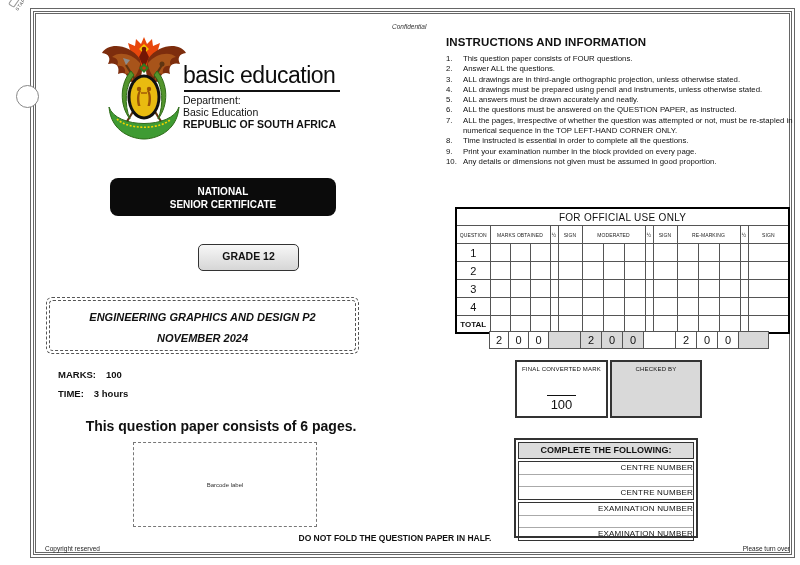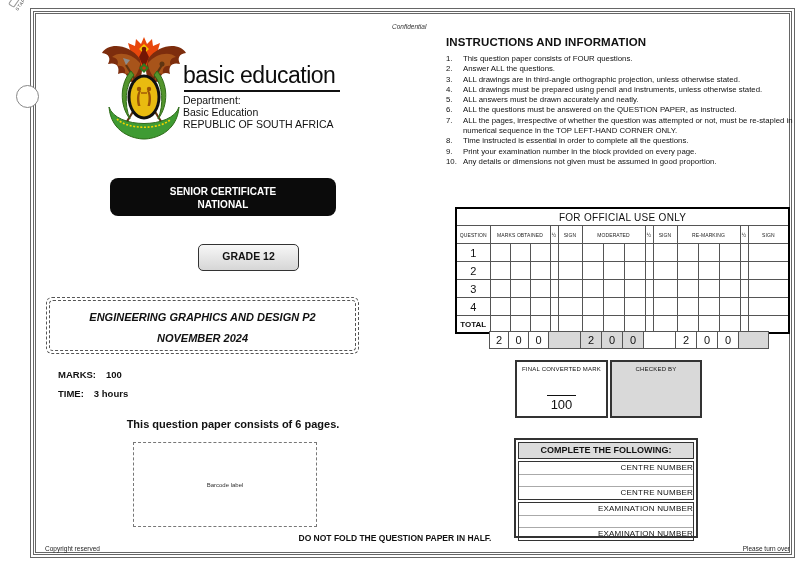--- a/index.html
+++ b/index.html
@@ -22,21 +22,21 @@
   .staple-rect{width:15px;height:5px;border:1px solid #999;border-radius:2px;background:#fff;}
   .staple-text{font-size:4.5px;color:#444;letter-spacing:.5px;margin-top:1px;}
   .punch-hole{left:16px;top:85px;width:21px;height:21px;border:1px solid #888;border-radius:50%;background:#fff;}
 
   
   .logo-svg{left:100px;top:35px;}
   .logo-title{left:183px;top:62px;font-size:23px;letter-spacing:-.5px;color:#0d0d0d;}
   .logo-underline{left:184px;top:90px;width:156px;height:2px;background:#111;}
   .logo-dept1{left:183px;top:94px;font-size:10.5px;}
   .logo-dept2{left:183px;top:106px;font-size:10.5px;}
-  .logo-country{left:183px;top:118px;font-size:10.5px;font-weight:normal;}
+  .logo-country{left:183px;top:118px;font-size:10.5px;font-weight:bold;}
 
   
   .instr-head{left:446px;top:36px;font-size:11.5px;font-weight:bold;letter-spacing:.1px;}
   .instr-list{left:446px;top:54px;width:347px;font-size:7.8px;line-height:10.3px;color:#111;}
   .instr-item{display:flex;}
   .instr-num{width:17px;flex:0 0 17px;}
   .instr-txt{flex:1;}
 
   
   .nsc-box{left:110px;top:178px;width:226px;height:38px;background:#0b0b0b;border-radius:8px;
@@ -47,21 +47,21 @@
   .subject-box-inner{position:absolute;left:2px;top:2px;right:2px;bottom:2px;border:1.5px dashed #555;border-radius:4px;
     text-align:center;font-weight:bold;font-size:11px;}
   .subject-line1{margin-top:10px;}
   .subject-line2{margin-top:9px;}
 
   
   .marks-line{left:58px;top:369px;font-size:9.5px;font-weight:bold;}
   .time-line{left:58px;top:388px;font-size:9.5px;font-weight:bold;}
   .val-gap{margin-left:10px;}
 
-  .pages-note{left:68px;top:418px;width:330px;text-align:center;font-size:11px;font-weight:bold;}
+  .pages-note{left:56px;top:418px;width:330px;text-align:center;font-size:14px;font-weight:bold;}
 
   .barcode-box{left:133px;top:442px;width:182px;height:83px;border:1px dashed #777;
     display:flex;align-items:center;justify-content:center;}
   .barcode-label{font-size:6px;color:#333;}
 
   
   .official{left:455px;top:207px;}
   table.off{border-collapse:collapse;table-layout:fixed;width:333px;border:2px solid #000000;}
   table.off td{border:1px solid #555;padding:0;text-align:center;vertical-align:middle;background:#fff;overflow:hidden;}
   td.ttl{height:16px;background:#e4e4e4;font-size:10px;letter-spacing:.3px;}
@@ -198,22 +198,22 @@
       <span class="instr-num">9.</span>
       <span class="instr-txt">Print your examination number in the block provided on every page.</span>
     </div>
   <div class="instr-item">
       <span class="instr-num">10.</span>
       <span class="instr-txt">Any details or dimensions not given must be assumed in good proportion.</span>
     </div>
 </div>
 
 <div class="abs nsc-box">
+  <div>NATIONAL</div>
   <div>SENIOR CERTIFICATE</div>
-  <div>NATIONAL</div>
 </div>
 <div class="abs grade-box">GRADE 12</div>
 <div class="abs subject-box">
   <div class="subject-box-inner">
     <div class="subject-line1">ENGINEERING GRAPHICS AND DESIGN P2</div>
     <div class="subject-line2">NOVEMBER 2024</div>
   </div>
 </div>
 
 <div class="abs marks-line">

